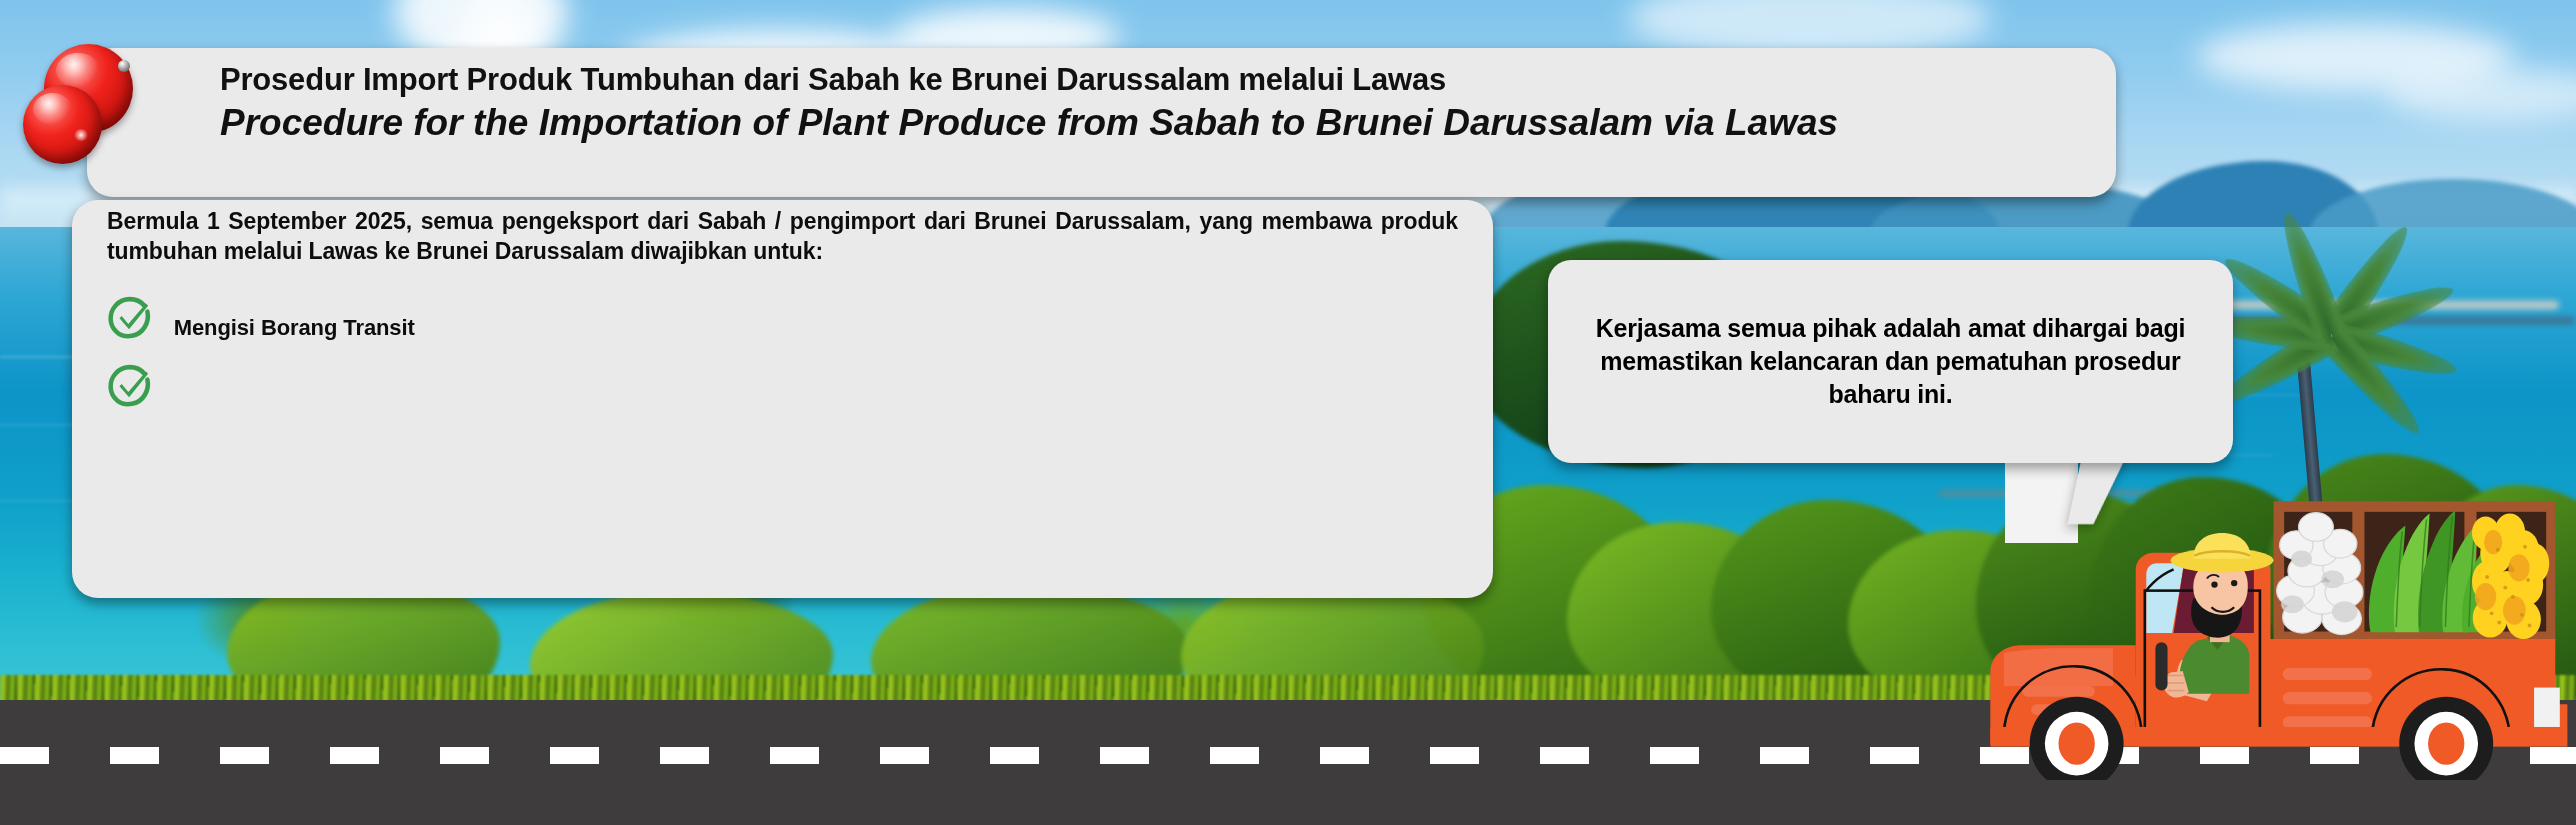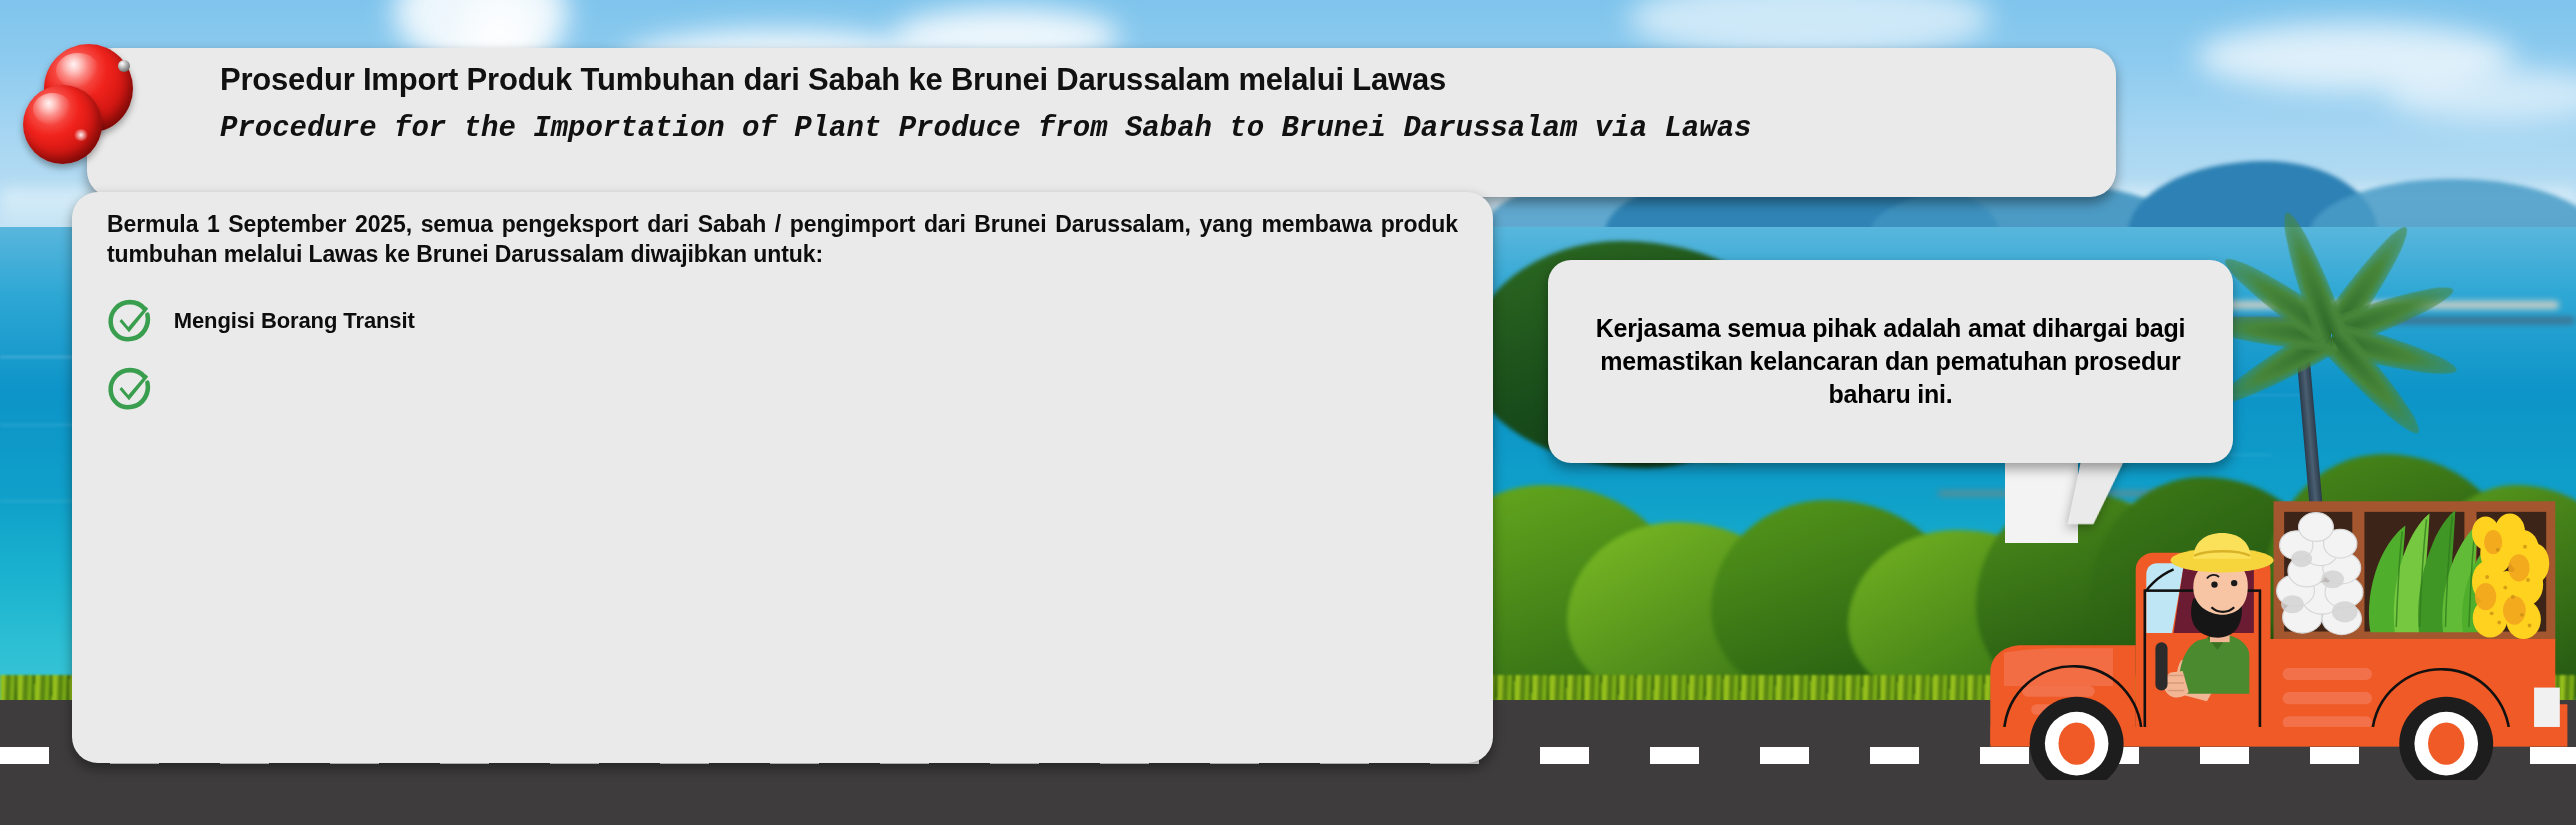--- a/index.html
+++ b/index.html
@@ -88,58 +88,58 @@
 
   #title-card {
     position:absolute; left:87px; top:48px; width:2029px; height:149px;
     padding:13.6px 0 0 133px;
   }
   #title-ms {
     font-size:31px; font-weight:bold; color:#111; letter-spacing:-0.2px;
     white-space:nowrap; line-height:1.16;
   }
   #title-en {
-    font-size:29px; font-weight:bold; font-style:italic; color:#111;
-    white-space:nowrap; line-height:1.2; margin-top:14px;font-family:Liberation Mono, monospace;
+    font-size:37px; font-weight:bold; font-style:italic; color:#111;
+    white-space:nowrap; line-height:1.2; margin-top:3px;
   }
 
   
   #pin-group { position:absolute; left:16.7px; top:32px; width:144px; height:140px; }
   .pin-disc {
     position:absolute; border-radius:50%;
     background:radial-gradient(circle at 34% 28%, #ff7a72 0%, #f0221c 38%, #c0100c 78%, #8e0b08 100%);
     box-shadow:inset -4.5px -6px 10.6px rgba(0,0,0,.35), 0 3.8px 7.6px rgba(0,0,0,.35);
   }
   .pin-gloss {
     position:absolute; border-radius:50%;
     background:radial-gradient(circle at 40% 32%, rgba(255,255,255,.92) 0%, rgba(255,255,255,.28) 40%, rgba(255,255,255,0) 70%);
   }
   .pin-needle {
     position:absolute; width:12px; height:12px; border-radius:50%;
     background:radial-gradient(circle at 35% 30%,#fff,#8a8a8a 60%,#4a4a4a);
   }
 
   
   #body-card {
-    position:absolute; left:72px; top:192px; width:1421px; height:571px;
-    padding:18px 35px 0 35px;
+    position:absolute; left:72px; top:200px; width:1421px; height:398px;
+    padding:7px 35px 0 35px;
   }
   .p-ms {
     font-size:23px; font-weight:600; color:#0d0d0d; line-height:1.30;
     text-align:justify; letter-spacing:-0.1px;
   }
   .p-ms b { font-weight:800; }
   .p-en {
     font-size:19.7px; font-style:italic; color:#0d0d0d; line-height:1.33;
     text-align:justify; margin-top:16.7px; letter-spacing:-0.1px;
   }
   .p-en b { font-weight:800; font-style:italic; }
 
   #checklist { margin-top:26px; }
-  .check-row { display:flex; align-items:center; gap:19.7px; margin-bottom:19.7px; }
+  .check-row { display:flex; align-items:flex-end; gap:19.7px; margin-bottom:19.7px; }
   .check-icon { flex:0 0 auto; width:47px; height:47px; margin-top:1.5px; }
   .check-body { flex:1 1 auto; padding-top:1.5px; }
   .c-ms {
     font-size:22px; font-weight:800; color:#0d0d0d; line-height:1.26; letter-spacing:-0.1px;
   }
   .c-en {
     font-size:19px; font-style:italic; color:#0d0d0d; line-height:1.30; margin-top:1.5px; letter-spacing:-0.1px;
   }
   .c-en b { font-weight:800; font-style:italic; }
 

